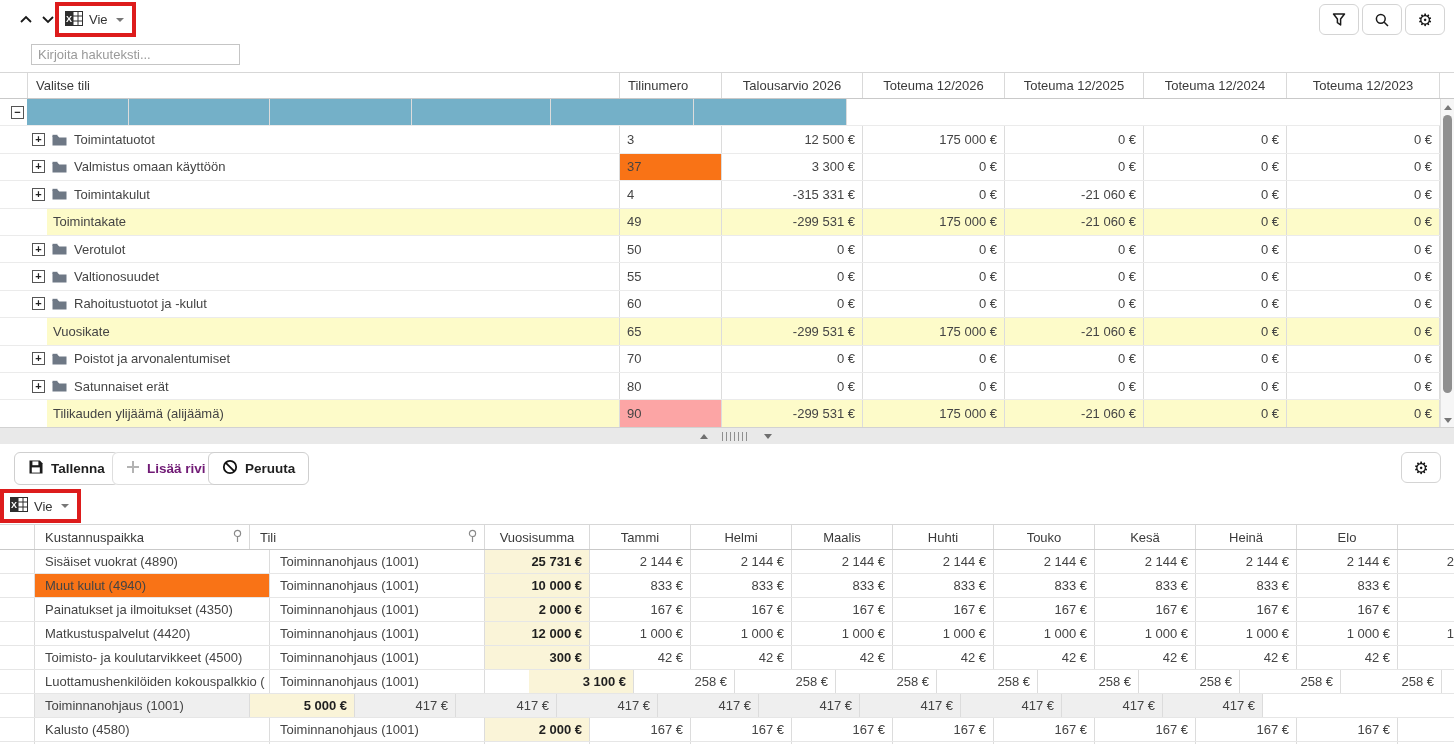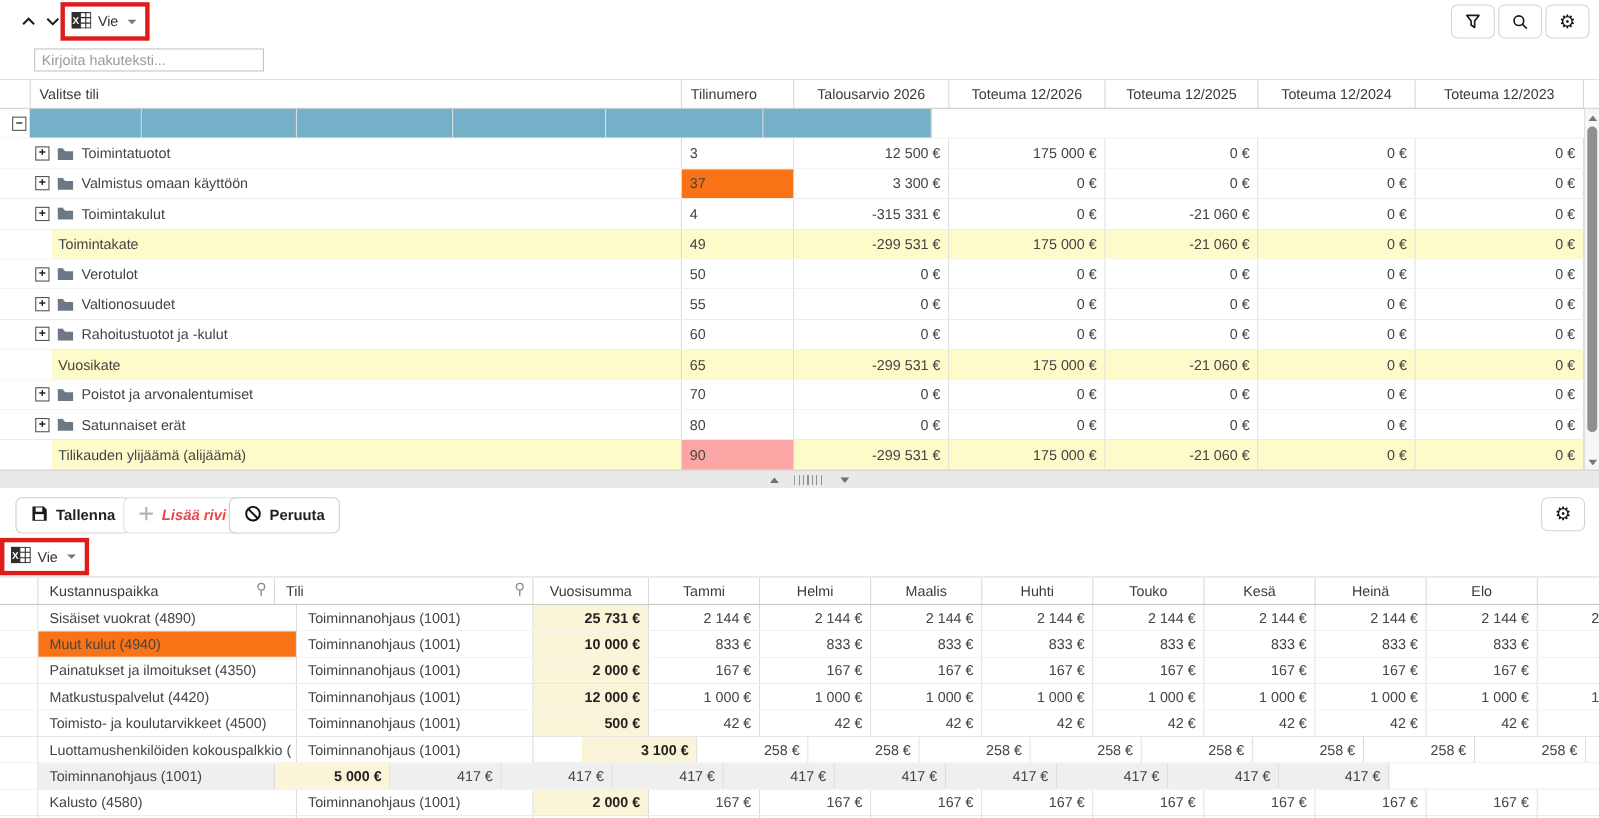--- a/index.html
+++ b/index.html
@@ -40,21 +40,21 @@
   .vs-thumb { position:absolute; left:2px; top:16px; width:9px; height:278px; background:#8f8f8f; border-radius:5px; }
 
   
   .splitter { position:absolute; left:0; top:427px; width:100%; height:17px; background:#e9e9e9; border-top:1px solid #d2d2d2; }
   .split-grip { position:absolute; left:700px; top:4px; display:flex; align-items:center; gap:14px; cursor:row-resize; }
   .grip-bars { width:28px; height:9px; background:repeating-linear-gradient(90deg,#8f8f8f 0 1px,transparent 1px 4px); }
 
   
   .toolbar-bottom { position:absolute; left:0; top:444px; width:100%; height:45px; background:#fff; }
   .tb-btn { position:absolute; top:8px; height:33px; display:flex; align-items:center; gap:7px; padding:0 13px; border:1px solid #cfcfcf; border-radius:6px; background:#fff; font-family:inherit; font-size:13.5px; font-weight:bold; color:#1f1f1f; cursor:pointer; }
-  .tb-btn.disabled { color:#ef4444; border-color:#dedede; cursor:default;font-style:italic; }
+  .tb-btn.disabled { color:#701a75; border-color:#dedede; cursor:default; }
 
   
   .export-row { position:absolute; left:0; top:489px; width:100%; height:35px; background:#fff; }
 
   
   .grid-bottom { position:absolute; left:0; top:524px; width:100%; height:220px; overflow:hidden; border-top:1px solid #d7d7d7; background:#fff; }
   .bg-header { display:flex; height:25px; border-bottom:1px solid #c9c9c9; color:#3a3a3a; background:#fff; }
   .bg-hcell { display:flex; align-items:center; border-right:1px solid #d9d9d9; overflow:hidden; white-space:nowrap; }
   .bg-row { display:flex; height:24px; border-bottom:1px solid #e6e6e6; background:#fff; }
   .pin { margin-left:auto; margin-right:6px; flex:0 0 auto; }
@@ -483,21 +483,21 @@
         <div class="cell num" style="width: 101px; flex: 0 0 101px; background: rgb(255, 255, 255);">1 000 €</div>
         <div class="cell num" style="width: 101px; flex: 0 0 101px; background: rgb(255, 255, 255);">1 000 €</div>
         <div class="cell num" style="width: 101px; flex: 0 0 101px; background: rgb(255, 255, 255);">1 000 €</div>
         <div class="cell num" style="width: 101px; flex: 0 0 101px; background: rgb(255, 255, 255);">1 000 €</div>
         <div class="cell num" style="width: 100px; flex: 0 0 100px; background: rgb(255, 255, 255);">1 000 €</div>
       </div>
       <div class="bg-row">
         <div class="cell" style="width: 35px; flex: 0 0 35px; background: rgb(255, 255, 255);"></div>
         <div class="cell left" style="width: 235px; flex: 0 0 235px; padding-left: 10px; background: rgb(255, 255, 255);">Toimisto- ja koulutarvikkeet (4500)</div>
         <div class="cell left" style="width: 215px; flex: 0 0 215px; padding-left: 10px; background: rgb(255, 255, 255);">Toiminnanohjaus (1001)</div>
-        <div class="cell num" style="width: 105px; flex: 0 0 105px; background: rgb(250, 244, 216); font-weight: bold; color: rgb(31, 31, 31);">500 €</div>
+        <div class="cell num" style="width: 105px; flex: 0 0 105px; background: rgb(250, 244, 216); font-weight: bold; color: rgb(31, 31, 31);">300 €</div>
         <div class="cell num" style="width: 101px; flex: 0 0 101px; background: rgb(255, 255, 255);">42 €</div>
         <div class="cell num" style="width: 101px; flex: 0 0 101px; background: rgb(255, 255, 255);">42 €</div>
         <div class="cell num" style="width: 101px; flex: 0 0 101px; background: rgb(255, 255, 255);">42 €</div>
         <div class="cell num" style="width: 101px; flex: 0 0 101px; background: rgb(255, 255, 255);">42 €</div>
         <div class="cell num" style="width: 101px; flex: 0 0 101px; background: rgb(255, 255, 255);">42 €</div>
         <div class="cell num" style="width: 101px; flex: 0 0 101px; background: rgb(255, 255, 255);">42 €</div>
         <div class="cell num" style="width: 101px; flex: 0 0 101px; background: rgb(255, 255, 255);">42 €</div>
         <div class="cell num" style="width: 101px; flex: 0 0 101px; background: rgb(255, 255, 255);">42 €</div>
         <div class="cell num" style="width: 100px; flex: 0 0 100px; background: rgb(255, 255, 255);">42 €</div>
       </div>

